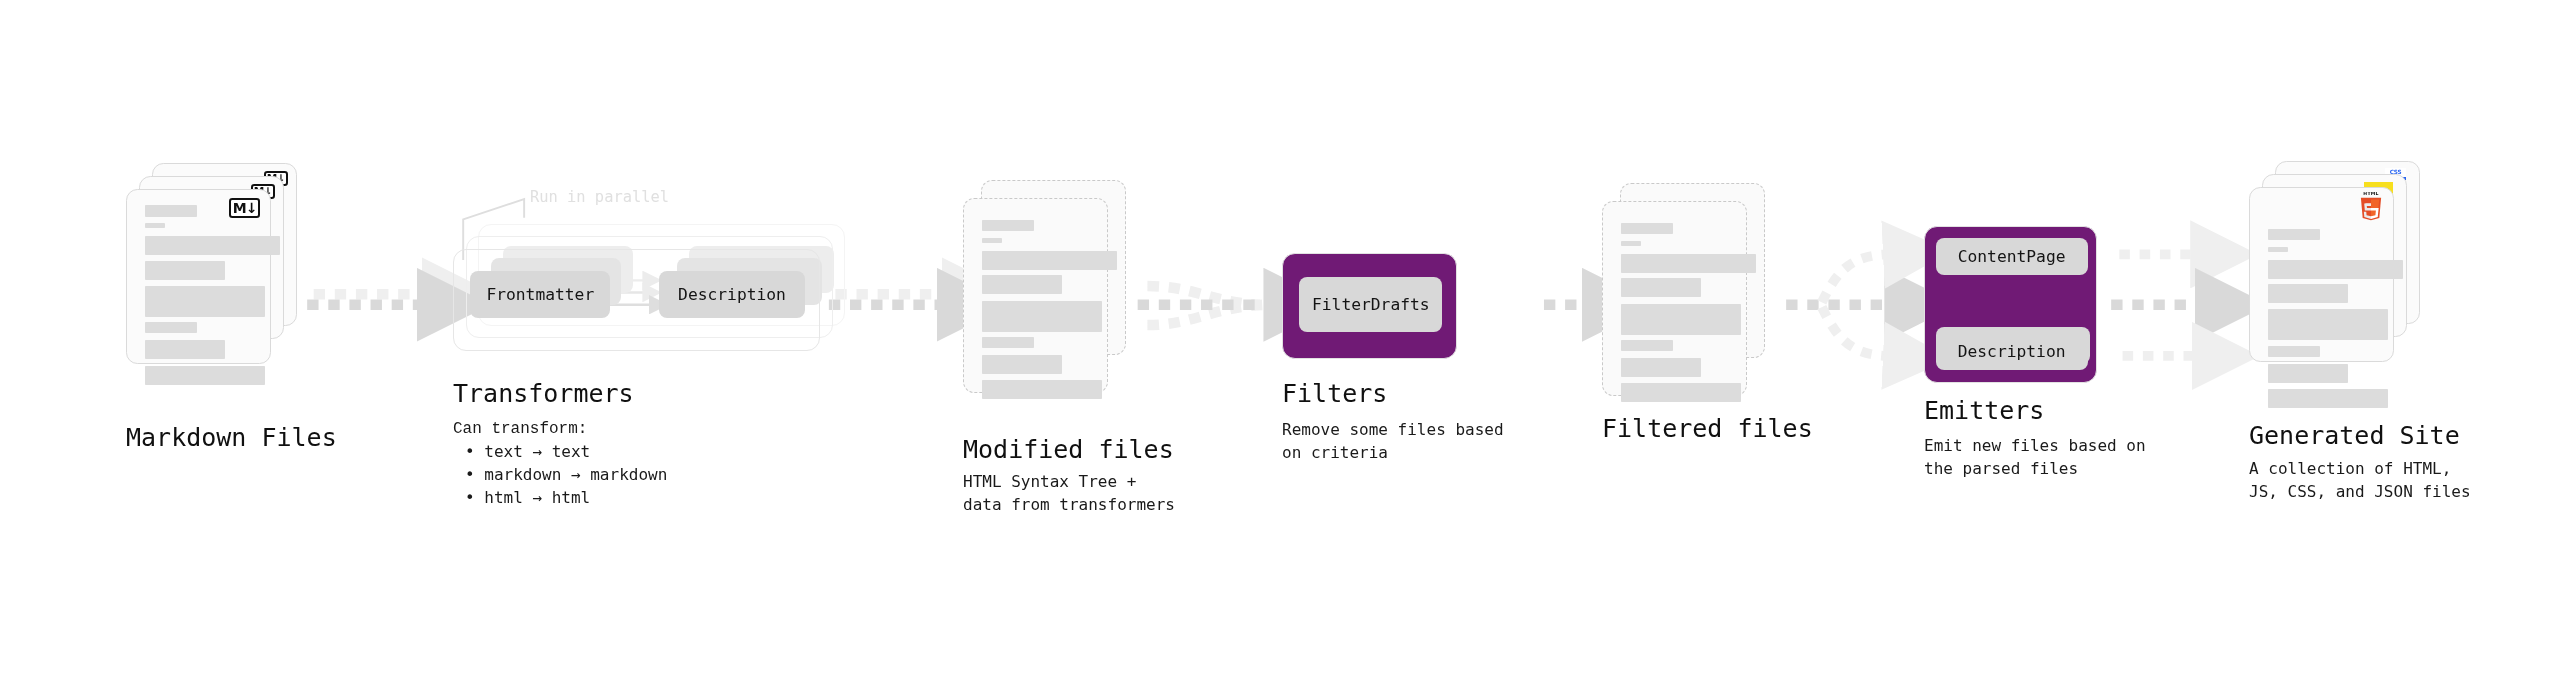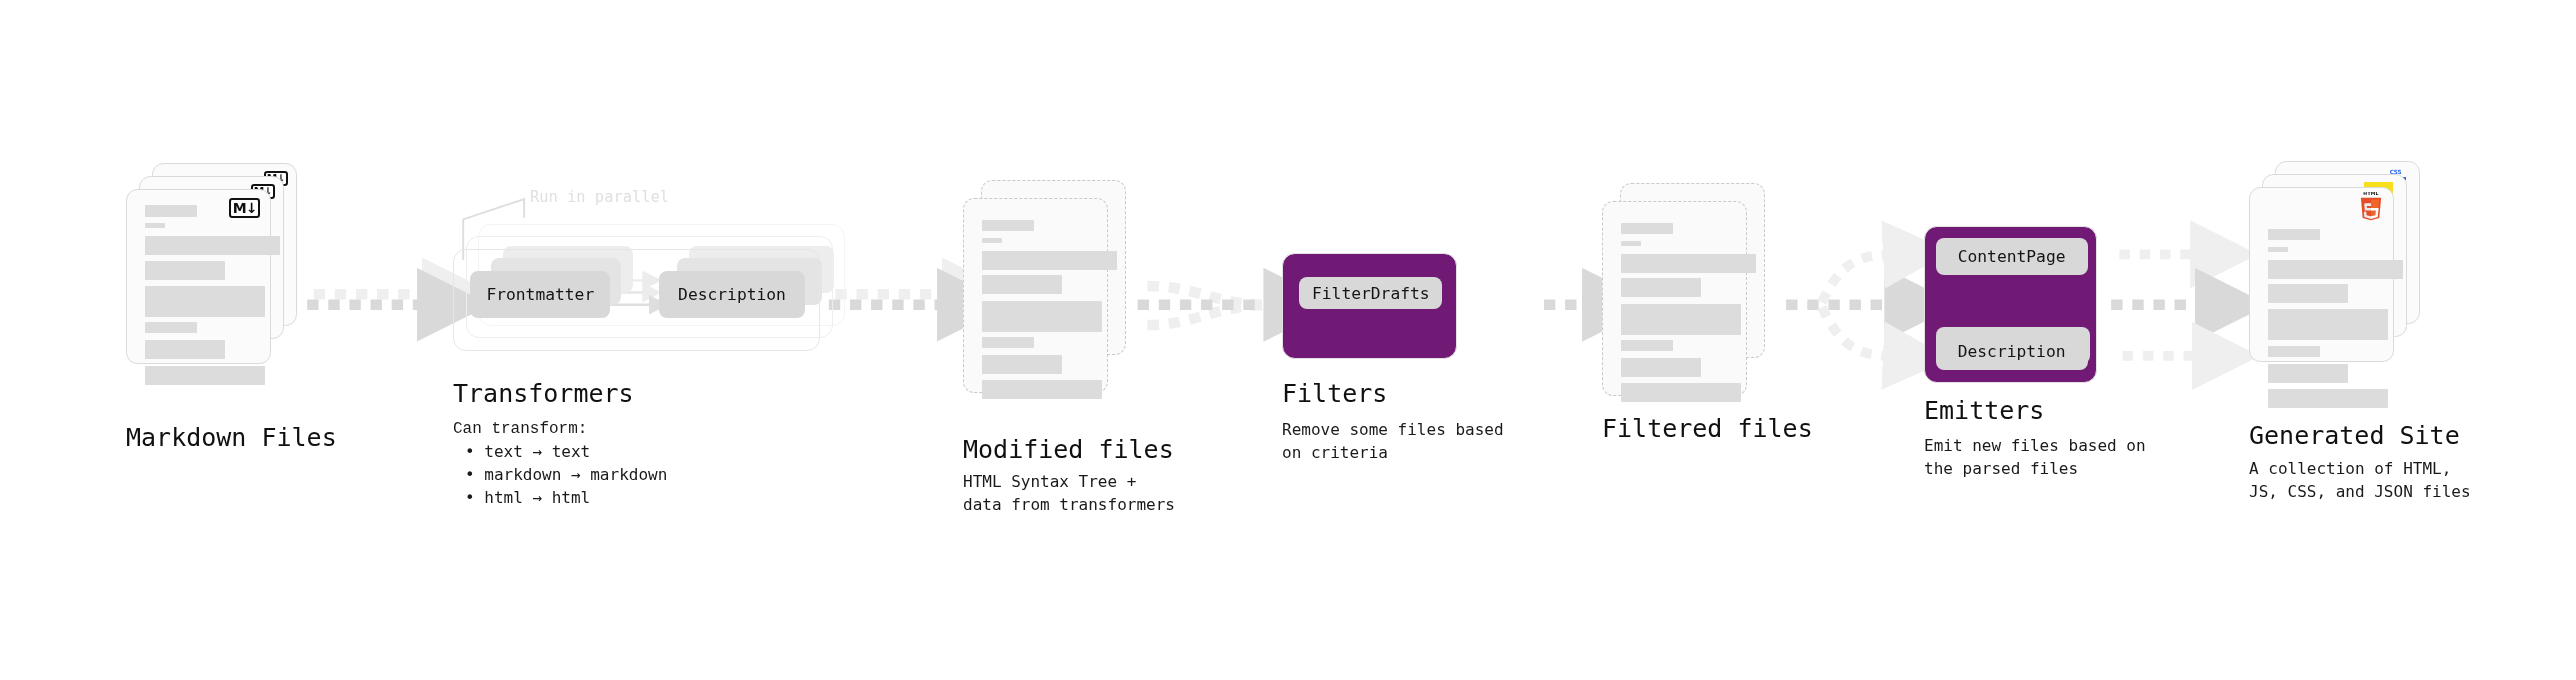--- a/index.html
+++ b/index.html
@@ -271,21 +271,21 @@
         </div>
       </div>
     </div>
     <div class="label-title" style="position:absolute; left:963px; top:435px;">Modified files</div>
     <div class="label-sub" style="position:absolute; left:963px; top:470px;">HTML Syntax Tree +
 data from transformers</div>
   </div>
 
   <div class="node">
     <div class="groupbox" style="left:1282px; top:253px; width:175px; height:106px;">
-      <div class="chip" style="left:16.3px; top:23px; width:143px; height:32px;">FilterDrafts</div>
+      <div class="chip" style="left:16.3px; top:23px; width:143px; height:55px;">FilterDrafts</div>
     </div>
     <div class="label-title" style="position:absolute; left:1282px; top:379px;">Filters</div>
     <div class="label-sub" style="position:absolute; left:1282px; top:418px;">Remove some files based
 on criteria</div>
   </div>
 
   <div class="node">
     <div class="docstack" style="left:1602px; top:183px;">
       <div class="doccard dashed" style="left:18px; top:0px; width:145px; height:175px;"></div>
       <div class="doccard dashed" style="left:0px; top:18px; width:145px; height:195px;">

